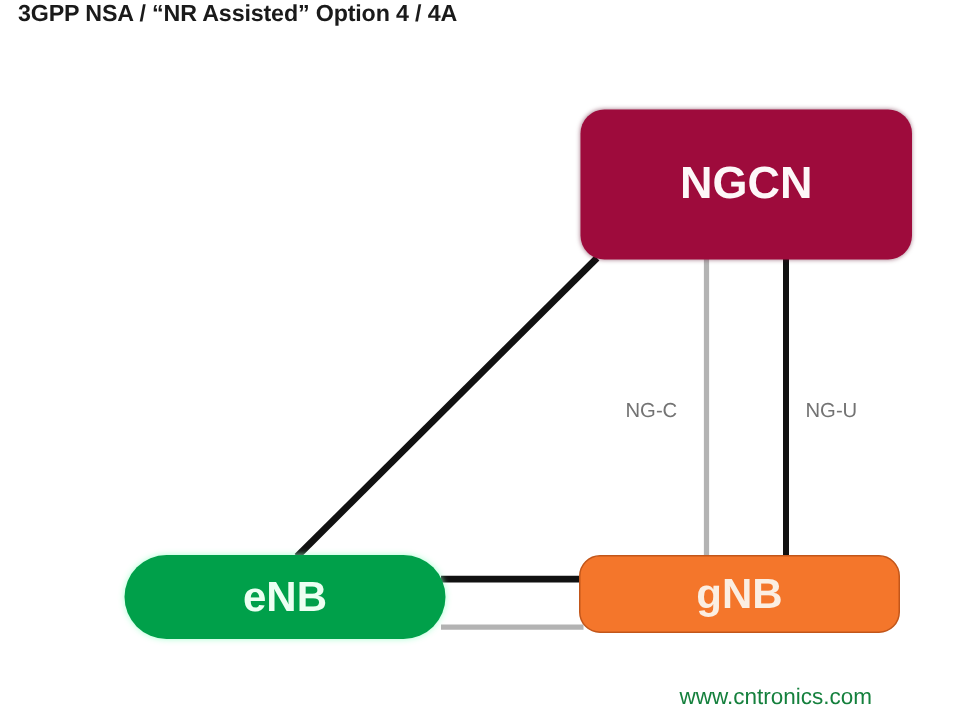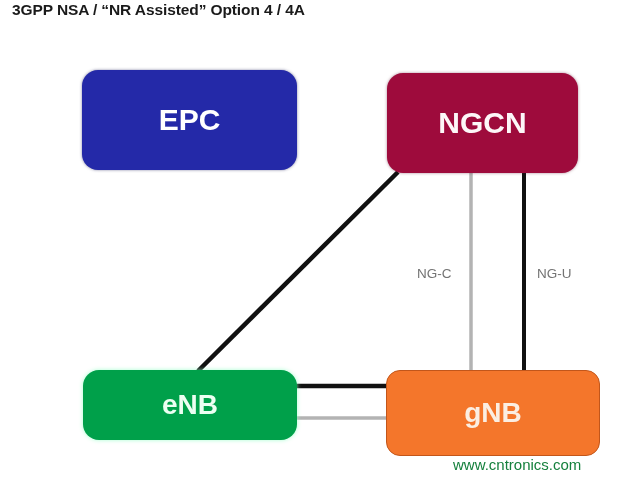--- a/index.html
+++ b/index.html
@@ -67,43 +67,44 @@
     background: #2429A8;
     box-shadow: 0 0 3px rgba(30,30,90,0.55);
   }
   .node-epc .label {
     color: #ffffff;
     font-size: 30px;
   }
 
   .node-ngcn {
     left: 387px; top: 73px;
-    width: 191px; height: 100px;
+    width: 221px; height: 100px;
     background: #9E0B3C;
     box-shadow: 0 0 3px rgba(90,10,40,0.5);
   }
   .node-ngcn .label {
     color: #fdf7f8;
     font-size: 30px;
   }
 
   .node-enb {
     left: 83px;  top: 370px;
-    width: 214px; height: 70px;
+    width: 214px; height: 56px;
     background: #00A04A;
     box-shadow: 0 0 4px rgba(150,255,200,0.85);
+    border-radius: 31px;
   }
   .node-enb .label {
     color: #ecfff2;
     font-size: 28px;
   }
 
   .node-gnb {
     left: 386px; top: 370px;
-    width: 214px; height: 86px;
+    width: 214px; height: 52px;
     background: #F4762B;
     border: 1.5px solid #C2561A;
     border-radius: 14px;
   }
   .node-gnb .label {
     color: #fbeee2;
     font-size: 28px;
   }
 
   
@@ -141,23 +142,20 @@
 
     <line x1="471" y1="172" x2="471" y2="371" stroke="#b3b3b3" stroke-width="3.5" stroke-linecap="butt"></line>
 
     <line x1="524" y1="172" x2="524" y2="371" stroke="#111111" stroke-width="4" stroke-linecap="butt"></line>
 
     <line x1="294" y1="386" x2="389" y2="386" stroke="#111111" stroke-width="4.5" stroke-linecap="butt"></line>
 
     <line x1="294" y1="418" x2="389" y2="418" stroke="#b3b3b3" stroke-width="3.5" stroke-linecap="butt"></line>
   </svg>
 
-  <div class="node node-epc">
-    <span class="label">EPC</span>
-  </div>
 
   <div class="node node-ngcn">
     <span class="label">NGCN</span>
   </div>
 
   <div class="node node-enb">
     <span class="label">eNB</span>
   </div>
 
   <div class="node node-gnb">

